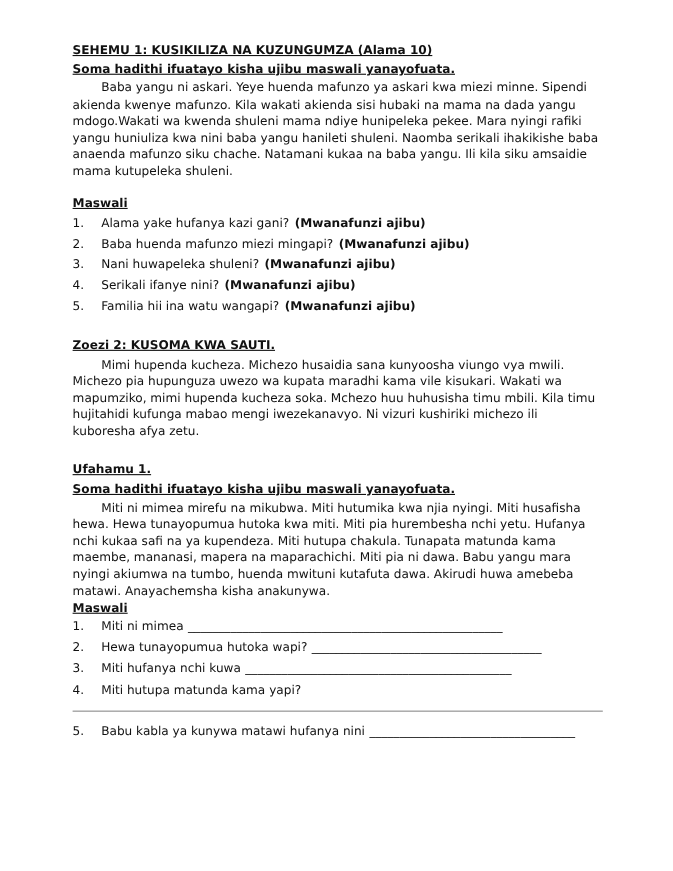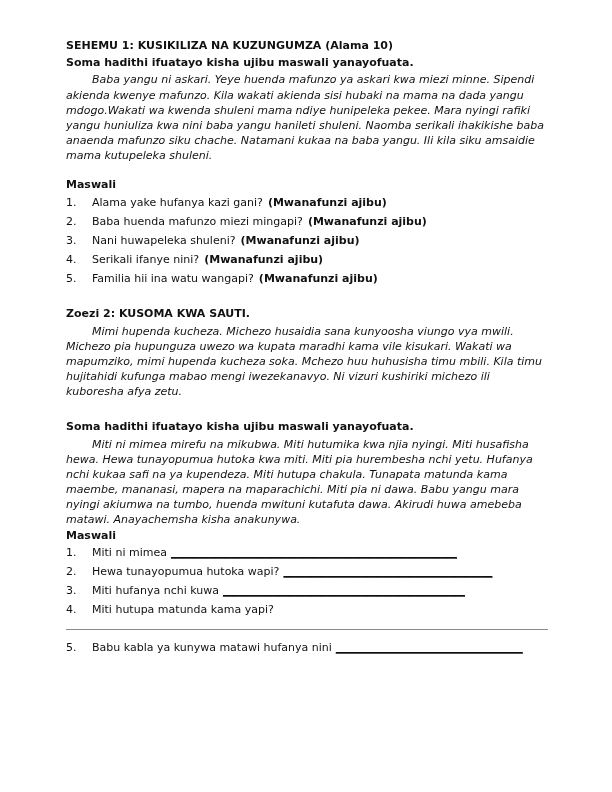--- a/index.html
+++ b/index.html
@@ -11,33 +11,33 @@
     background: #ffffff;
     font-family: "DejaVu Sans", "Liberation Sans", sans-serif;
     font-size: 11px;
     line-height: 1.38;
     color: #111111;
     padding: 38px 64px 16px 66px;
     overflow: hidden;
   }
   .heading {
     font-weight: bold;
+    text-decoration: underline;
     margin: 0 0 2px 0;
   }
   .passage {
     margin: 2px 0 0 0;
     text-indent: 26px;
-    font-style: italic;
   }
   .qlist { margin: 2px 0 0 0; }
   .qrow { display: flex; margin: 0 0 4px 0; }
   .qnum { width: 26px; flex: 0 0 26px; }
   .qtext { flex: 1 1 auto; }
   .note { font-weight: bold; margin-left: 5px; text-align: center; }
-  .blank { margin-left: 4px; word-break: break-all; text-decoration: underline; }
+  .blank { margin-left: 4px; word-break: break-all; }
   .full-line {
     border-bottom: 1px solid #8a8a8a;
     height: 8px;
     margin: 2px 0 10px 0;
   }
   .sp-lg { margin-top: 20px; }
   .sp-md { margin-top: 14px; }
   .sp-sm { margin-top: 8px; }
 </style>
 </head>
@@ -74,20 +74,21 @@
       </div>
     </div>
   </div>
 
   <div class="sp-lg">
     <div class="heading">Zoezi 2: KUSOMA KWA SAUTI.</div>
     <p class="passage">Mimi hupenda kucheza. Michezo husaidia sana kunyoosha viungo vya mwili. Michezo pia hupunguza uwezo wa kupata maradhi kama vile kisukari. Wakati wa mapumziko, mimi hupenda kucheza soka. Mchezo huu huhusisha timu mbili. Kila timu hujitahidi kufunga mabao mengi iwezekanavyo. Ni vizuri kushiriki michezo ili kuboresha afya zetu.</p>
   </div>
 
   <div class="sp-lg">
+    <div class="heading">Ufahamu 1.</div>
     <div class="heading">Soma hadithi ifuatayo kisha ujibu maswali yanayofuata.</div>
     <p class="passage">Miti ni mimea mirefu na mikubwa. Miti hutumika kwa njia nyingi. Miti husafisha hewa. Hewa tunayopumua hutoka kwa miti. Miti pia hurembesha nchi yetu. Hufanya nchi kukaa safi na ya kupendeza. Miti hutupa chakula. Tunapata matunda kama maembe, mananasi, mapera na maparachichi. Miti pia ni dawa. Babu yangu mara nyingi akiumwa na tumbo, huenda mwituni kutafuta dawa. Akirudi huwa amebeba matawi. Anayachemsha kisha anakunywa.</p>
 
     <div class="heading">Maswali</div>
     <div class="qlist">
       <div class="qrow">
         <span class="qnum">1.</span>
         <span class="qtext"><span>Miti ni mimea</span><span class="blank">____________________________________________________</span></span>
       </div>
       <div class="qrow">

